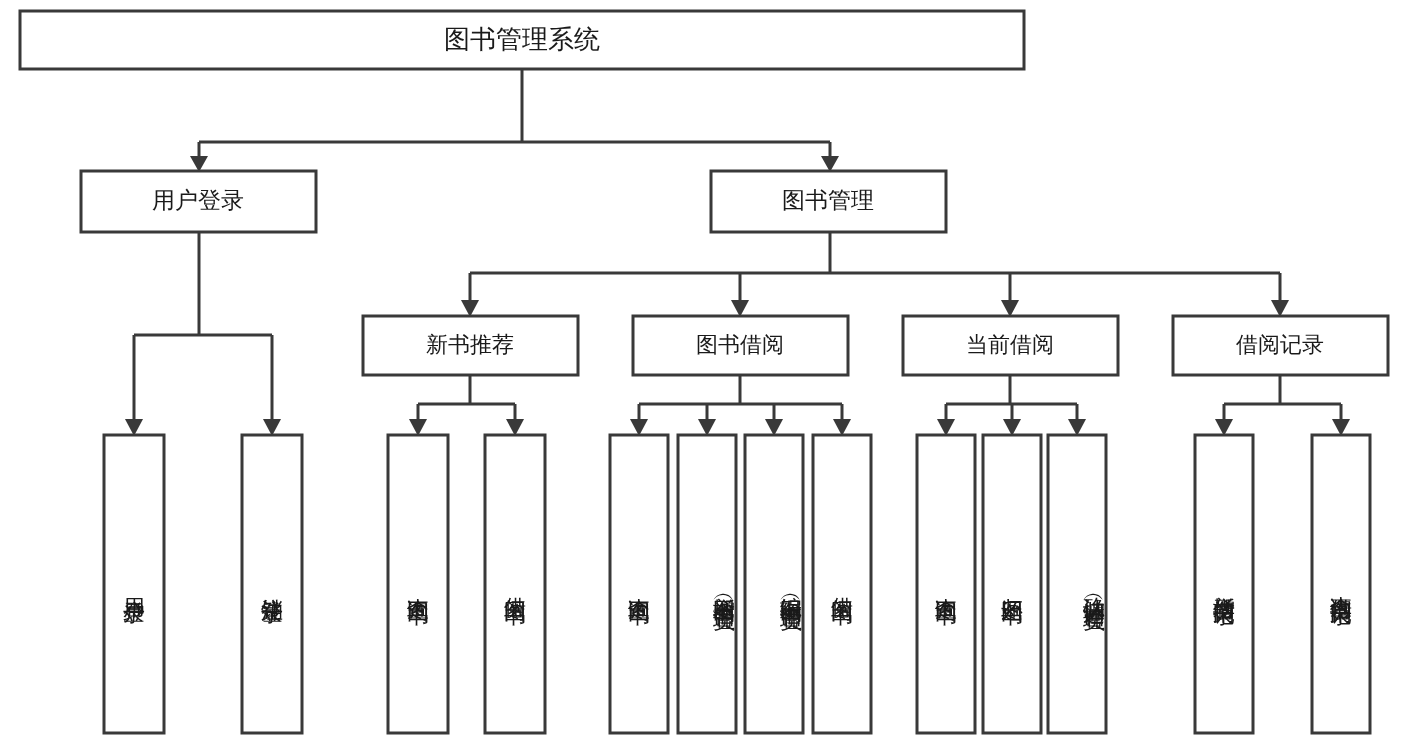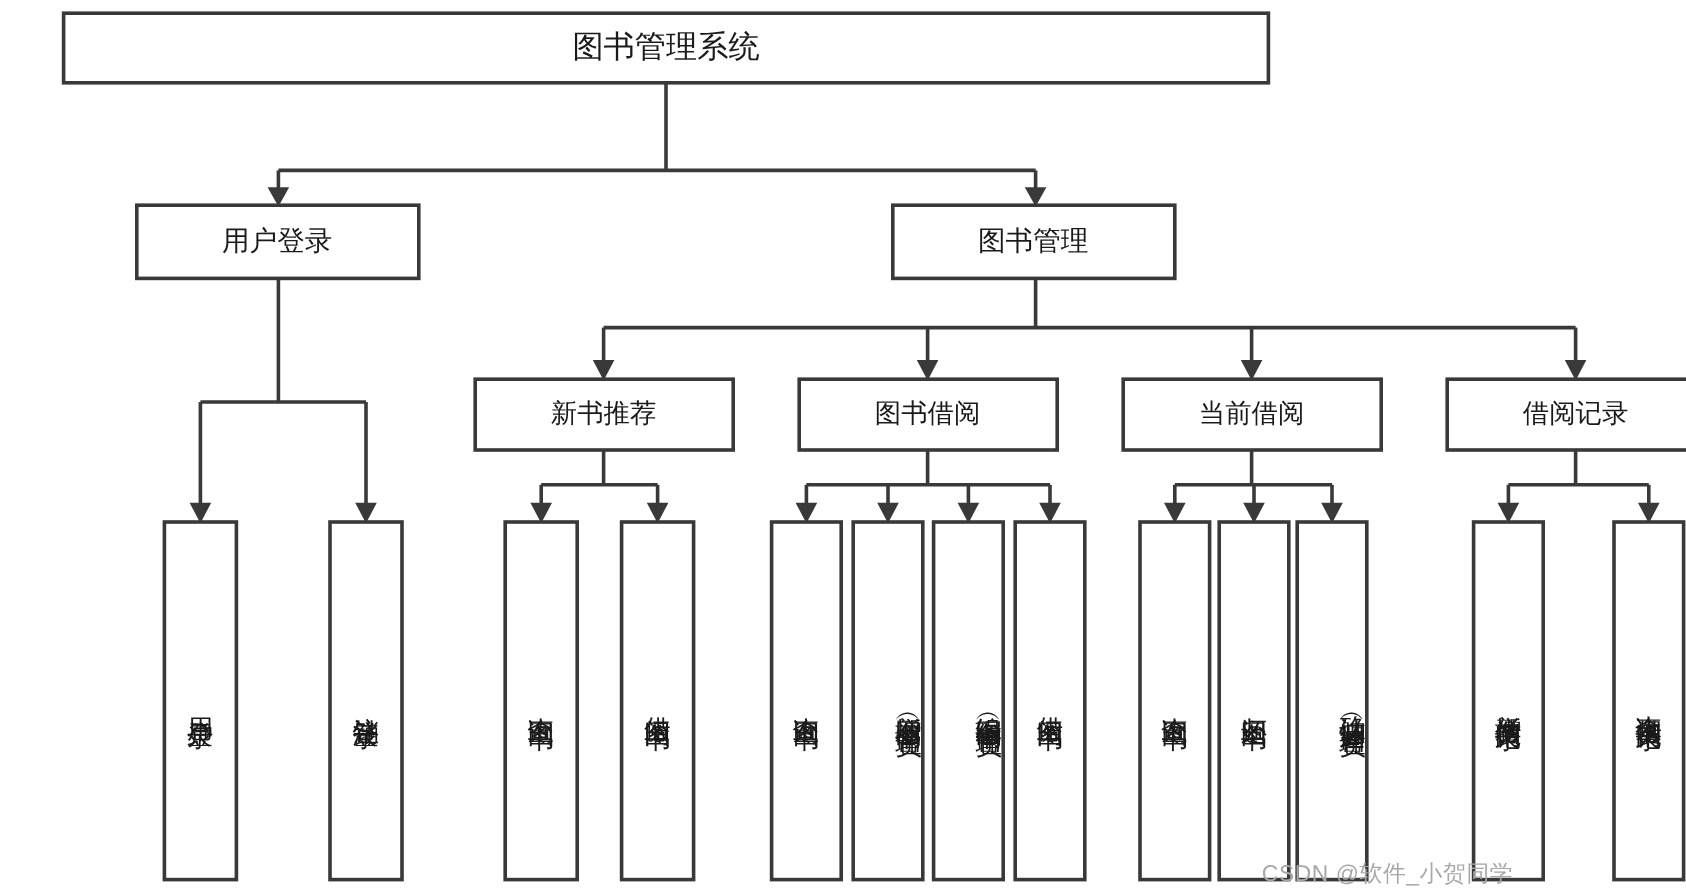--- a/index.html
+++ b/index.html
@@ -11,21 +11,20 @@
     width: 1405px;
     height: 747px;
     font-family: "Liberation Sans", "DejaVu Sans", sans-serif;
     overflow: hidden;
   }
   #diagram-root {
     position: relative;
     width: 1236px;
     height: 747px;
     background: #ffffff;
-    margin-left: 33px;
   }
   svg#diagram-svg {
     position: absolute;
     top: 0;
     left: 0;
     width: 1405px;
     height: 747px;
   }
   .node-rect {
     fill: #ffffff;
@@ -222,14 +221,13 @@
   <div class="leaf-label centered" style="left:610px; top:435px; width:58px; height:298px;">查询图书</div>
   <div class="leaf-label" style="left:678px; top:443px; width:58px; height:290px;">新增图书（管理员）</div>
   <div class="leaf-label" style="left:745px; top:443px; width:58px; height:290px;">编辑图书（管理员）</div>
   <div class="leaf-label centered" style="left:813px; top:435px; width:58px; height:298px;">借阅图书</div>
   <div class="leaf-label centered" style="left:917px; top:435px; width:58px; height:298px;">查询图书</div>
   <div class="leaf-label centered" style="left:983px; top:435px; width:58px; height:298px;">归还图书</div>
   <div class="leaf-label" style="left:1048px; top:443px; width:58px; height:290px;">确认归还（管理员）</div>
   <div class="leaf-label centered" style="left:1195px; top:435px; width:58px; height:298px;">新增借阅记录</div>
   <div class="leaf-label centered" style="left:1312px; top:435px; width:58px; height:298px;">查询借阅记录</div>
 
-  <div id="watermark">CSDN @软件_小贺同学</div>
 </div>
 
 </body></html>

